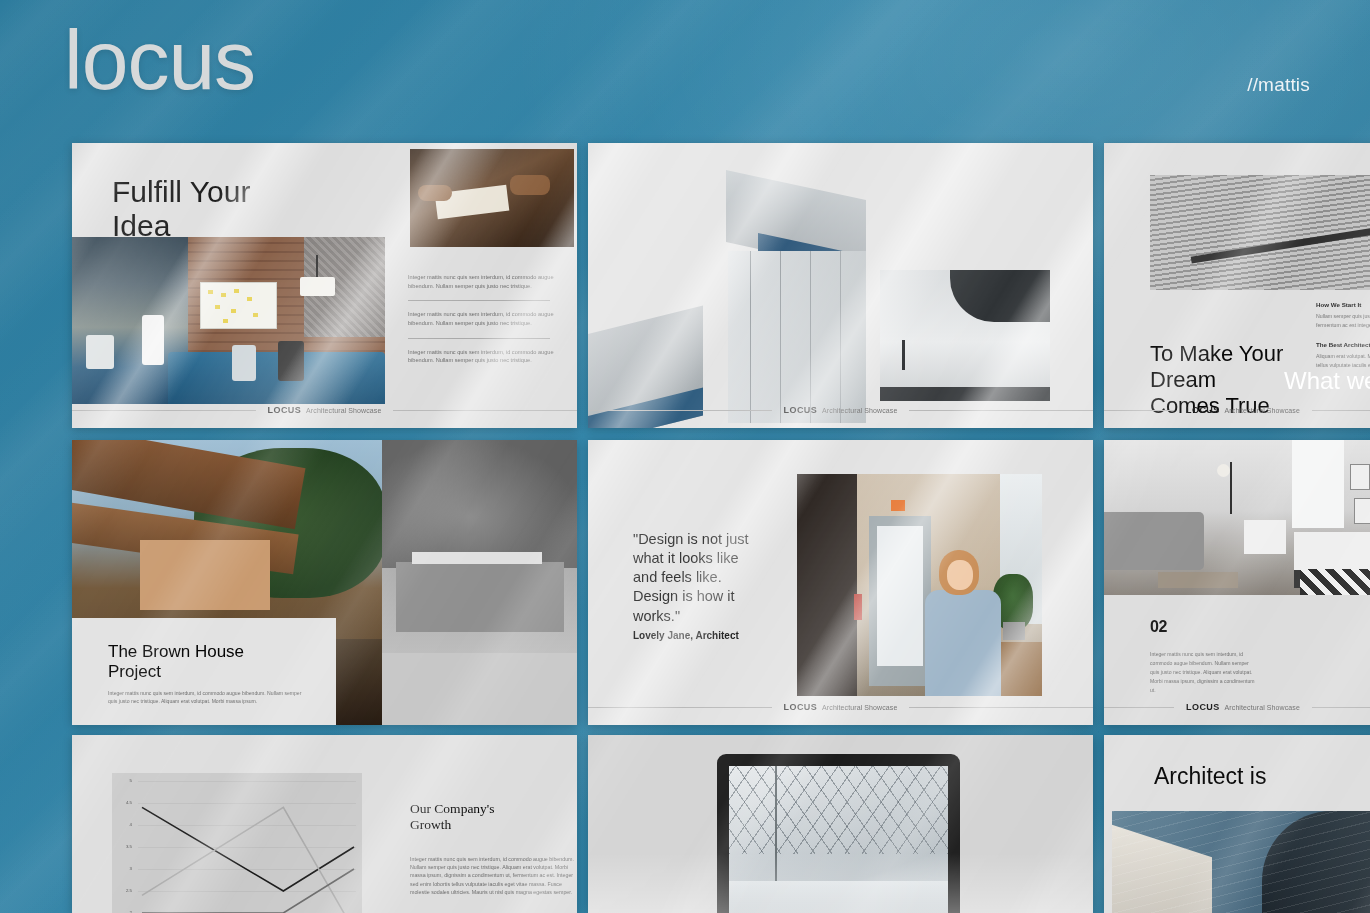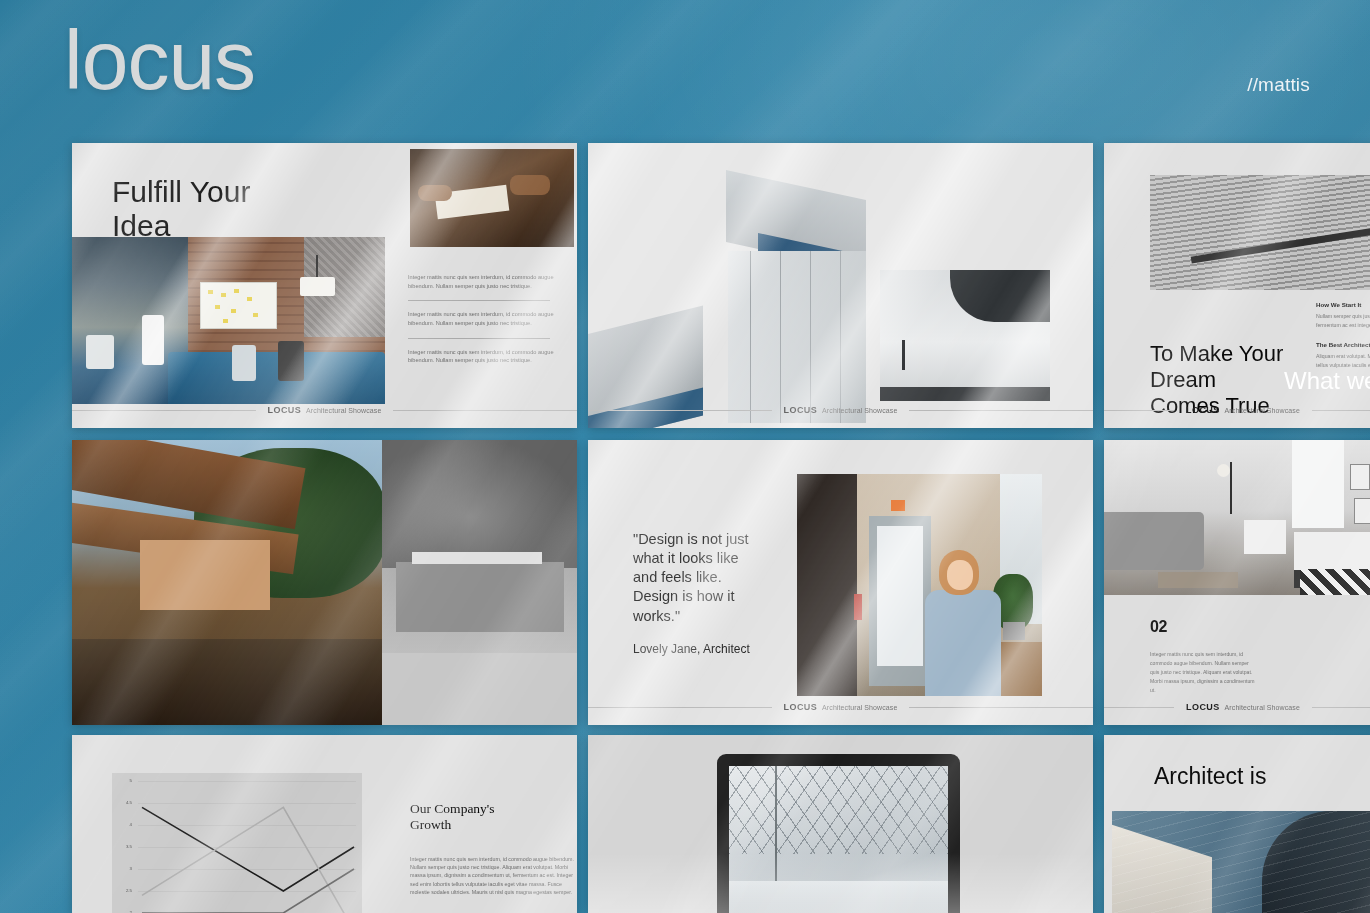--- a/index.html
+++ b/index.html
@@ -163,21 +163,21 @@
   #s4 .photoR .h2 { position:absolute; left:30px; top:112px; width:130px; height:12px; background:#e0e0e0; }
   #s4 .photoR .gnd { position:absolute; left:0; bottom:0; width:100%; height:72px; background:#c7c7c7; }
   #s4 .card { position:absolute; left:0; top:178px; width:264px; height:107px;
     background:#e2e2e2; z-index:20; }
   #s4 .card .t { position:absolute; left:36px; top:24px; font-size:17px; }
   #s4 .card .lorem { position:absolute; left:36px; top:72px; width:196px; font-size:5.1px; }
 
   
   #s5 { left:588px; top:440px; width:505px; height:285px; background:#e1e1e1; }
   #s5 .q { position:absolute; left:45px; top:90px; width:130px; font-size:14.5px; color:#1d1d1d; line-height:1.32; }
-  #s5 .a { position:absolute; left:45px; top:190px; font-size:12px; font-weight:normal; color:#1c1c1c;margin-top:12px; }
+  #s5 .a { position:absolute; left:45px; top:190px; font-size:10px; font-weight:bold; color:#1c1c1c; }
   #s5 .photo { position:absolute; left:209px; top:34px; width:245px; height:222px;
     background:linear-gradient(180deg,#cdbfac 0%,#c4b49e 50%,#8b7f6d 100%); }
   #s5 .photo .dark { position:absolute; left:0; top:0; width:60px; height:100%; background:#2d2622; }
   #s5 .photo .door { position:absolute; left:72px; top:42px; width:62px; height:170px; background:#9aa4a8; }
   #s5 .photo .glass { position:absolute; left:80px; top:52px; width:46px; height:140px; background:#e6eaec; }
   #s5 .photo .exit { position:absolute; left:94px; top:26px; width:14px; height:11px; background:#e4691e; }
   #s5 .photo .ext { position:absolute; left:57px; top:120px; width:8px; height:26px; background:#b7342a; }
   #s5 .photo .win { position:absolute; right:0; top:0; width:42px; height:150px;
     background:linear-gradient(180deg,#e9edef,#cdd4d7); }
   #s5 .photo .head { position:absolute; left:142px; top:76px; width:40px; height:45px;
@@ -375,20 +375,25 @@
     <div class="roof2"></div>
     <div class="wallc"></div>
     <div class="dark"></div>
   </div>
   <div class="photoR">
     <div class="trees"></div>
     <div class="h"></div>
     <div class="h2"></div>
     <div class="gnd"></div>
   </div>
+  <div class="card">
+    <div class="t" style="white-space:pre-line">The Brown House
+Project</div>
+    <div class="lorem">Integer mattis  nunc quis sem interdum, id commodo augue bibendum. Nullam semper quis justo nec tristique. Aliquam erat volutpat. Morbi massa ipsum.</div>
+  </div>
   <div class="gloss vsoft"></div>
 </div>
 
 <div class="slide" id="s5">
   <div class="q">"Design is not just what it looks like and feels like. Design is how it works."</div>
   <div class="a">Lovely Jane, Architect</div>
   <div class="photo">
     <div class="dark"></div>
     <div class="door"></div>
     <div class="glass"></div>

